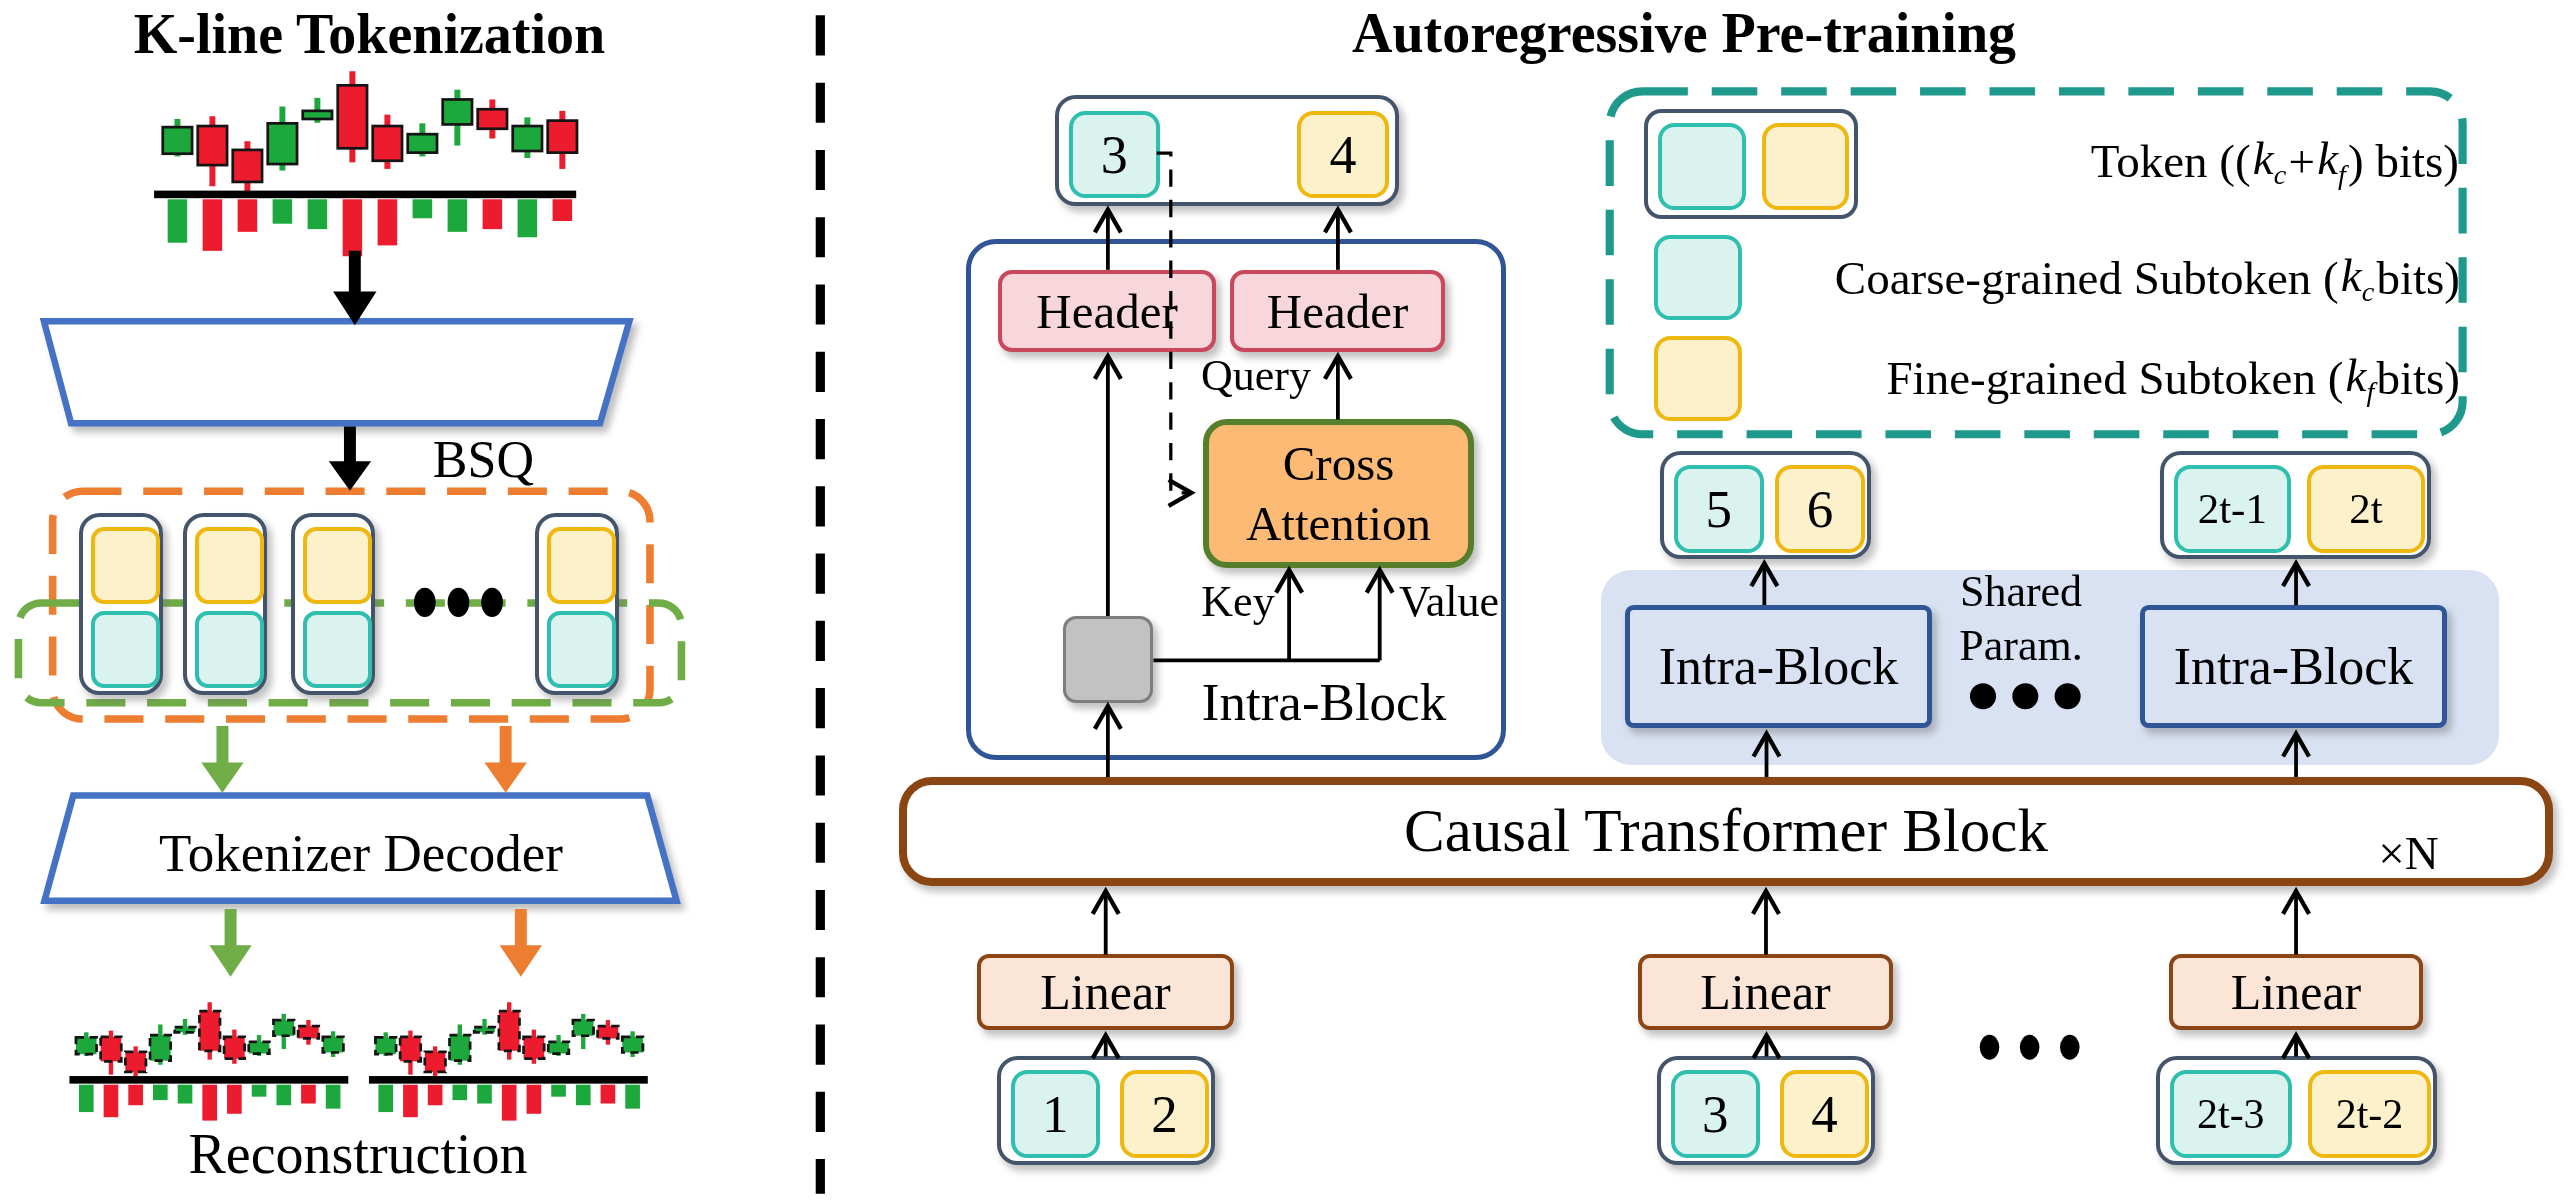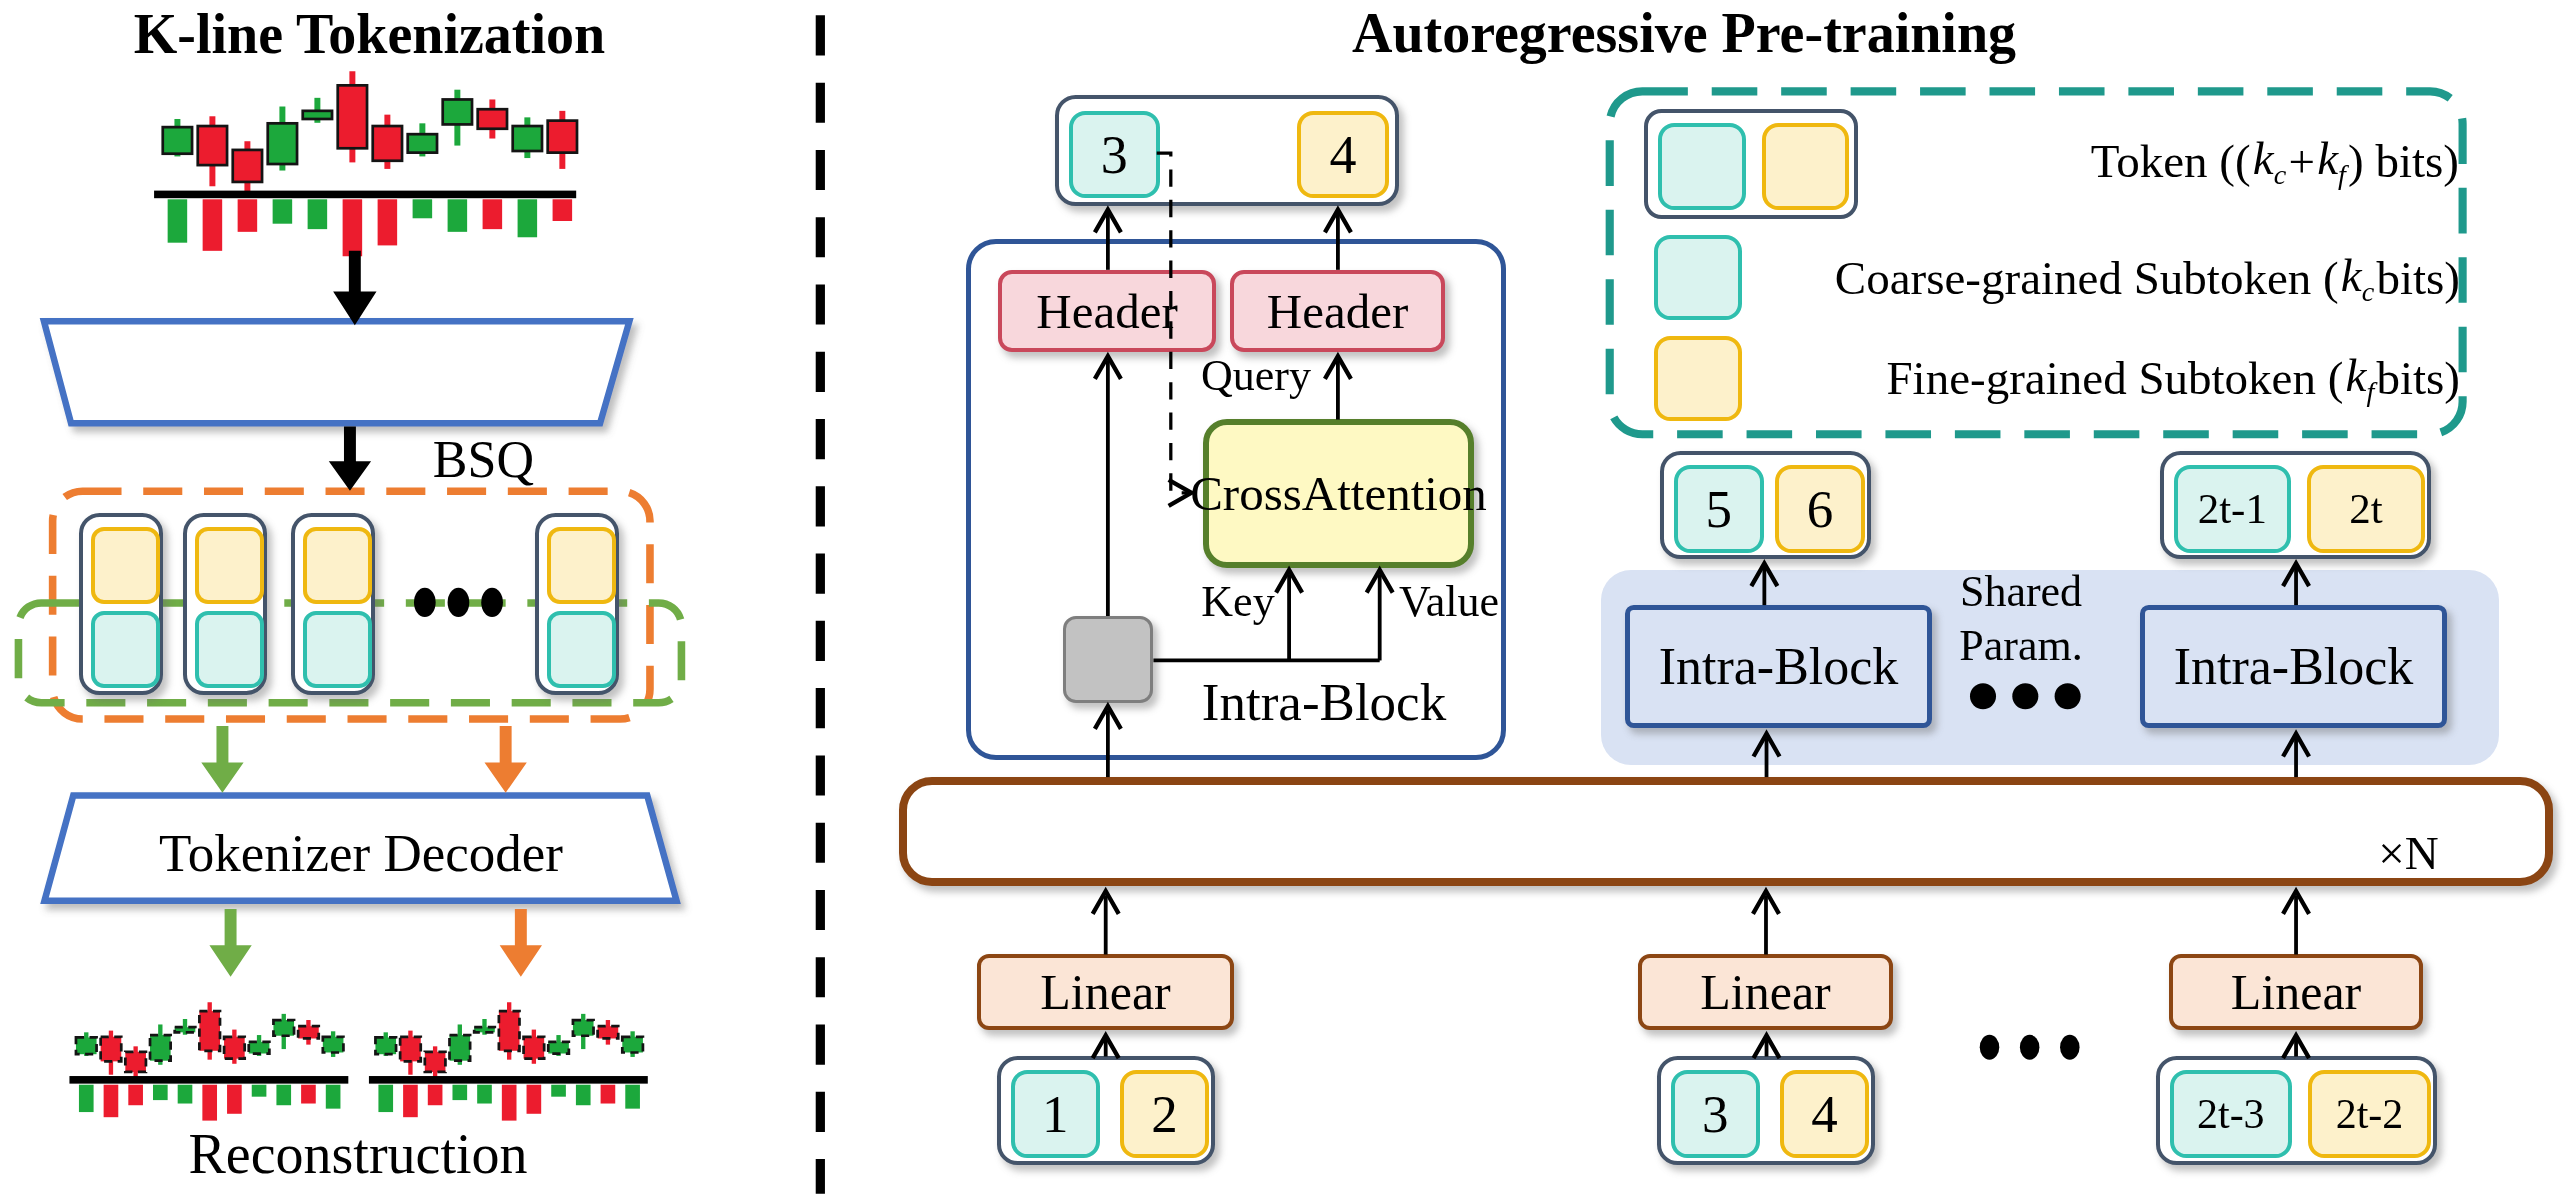--- a/index.html
+++ b/index.html
@@ -11,22 +11,22 @@
        text-align:center;white-space:nowrap;line-height:1.1}
   .lbl.start{justify-content:flex-end;text-align:left}
   .bold{font-weight:bold}
   .sh{box-shadow:4.3px 5.4px 7.6px rgba(110,110,110,.42)}
   .pair{position:absolute;background:#fff;border:4.9px solid #44546A;border-radius:20.6px}
   .sub{position:absolute;display:flex;align-items:center;justify-content:center;border-radius:16.3px}
   .cy{background:#DAF3EF;border:4.3px solid #2FBFAE}
   .yl{background:#FDF1CB;border:4.3px solid #EFB810}
   .hdr{position:absolute;display:flex;align-items:center;justify-content:center;
        background:#F8D7DC;border:4.3px solid #C9485B;border-radius:14px}
-  .crossbox{position:absolute;display:flex;align-items:center;justify-content:center;
-       background:#fef9c3;border:6px solid #567F2B;border-radius:24px;line-height:1.22}
+  .crossbox{position:absolute;display:flex;flex-direction:column;align-items:center;justify-content:center;
+       background:#fdba74;border:6px solid #567F2B;border-radius:24px;line-height:1.22}
   .grayb{position:absolute;background:#C2C2C2;border:3.8px solid #7E7E7E;border-radius:13px}
   .detail{position:absolute;background:#fff;border:5.4px solid #2F5597;border-radius:30px}
   .lav{position:absolute;background:#D9E2F3;border-radius:30px}
   .iblock{position:absolute;display:flex;align-items:center;justify-content:center;
        background:#D9E2F3;border:5.4px solid #2F5597;border-radius:8.7px}
   .causal{position:absolute;background:#fff;border:8.1px solid #8B4513;border-radius:33px}
   .linear{position:absolute;display:flex;align-items:center;justify-content:center;
        background:#FBE5D6;border:4.9px solid #8C4613;border-radius:12px}
   sub{font-size:60%}
   .mk{font-style:italic;padding:0 2.2px}
@@ -315,20 +315,21 @@
   <div class="lbl" style="left:114px;top:1126px;width:488px;height:57px;font-size:56px">Reconstruction</div>
 
   <div class="lbl" style="left:1191px;top:353px;width:130px;height:46px;font-size:44px">Query</div>
   <div class="lbl" style="left:1193px;top:579px;width:90px;height:46px;font-size:44px">Key</div>
   <div class="lbl" style="left:1388px;top:579px;width:122px;height:46px;font-size:44px">Value</div>
   <div class="lbl" style="left:1172px;top:674px;width:304px;height:57px;font-size:53px">Intra-Block</div>
 
   <div class="lbl" style="left:1934px;top:568px;width:174px;height:48px;font-size:44px">Shared</div>
   <div class="lbl" style="left:1934px;top:622px;width:174px;height:48px;font-size:44px">Param.</div>
 
+  <div class="lbl" style="left:899px;top:788px;width:1654px;height:86px;font-size:61px">Causal Transformer Block</div>
   <div class="lbl" style="left:2349px;top:829px;width:119px;height:50px;font-size:47px">×N</div>
 
   <div class="lbl start" style="left:1889px;top:130px;width:570px;height:64px;font-size:47px">Token ((<i class="mk">k<sub>c</sub></i> + <i class="mk">k<sub>f</sub></i>) bits)</div>
   <div class="lbl start" style="left:1766px;top:247px;width:694px;height:64px;font-size:47px">Coarse-grained Subtoken (<i class="mk">k<sub>c</sub></i> bits)</div>
   <div class="lbl start" style="left:1766px;top:347px;width:694px;height:64px;font-size:47px">Fine-grained Subtoken (<i class="mk">k<sub>f</sub></i> bits)</div>
 
 </div>
 
 
 </body></html>

